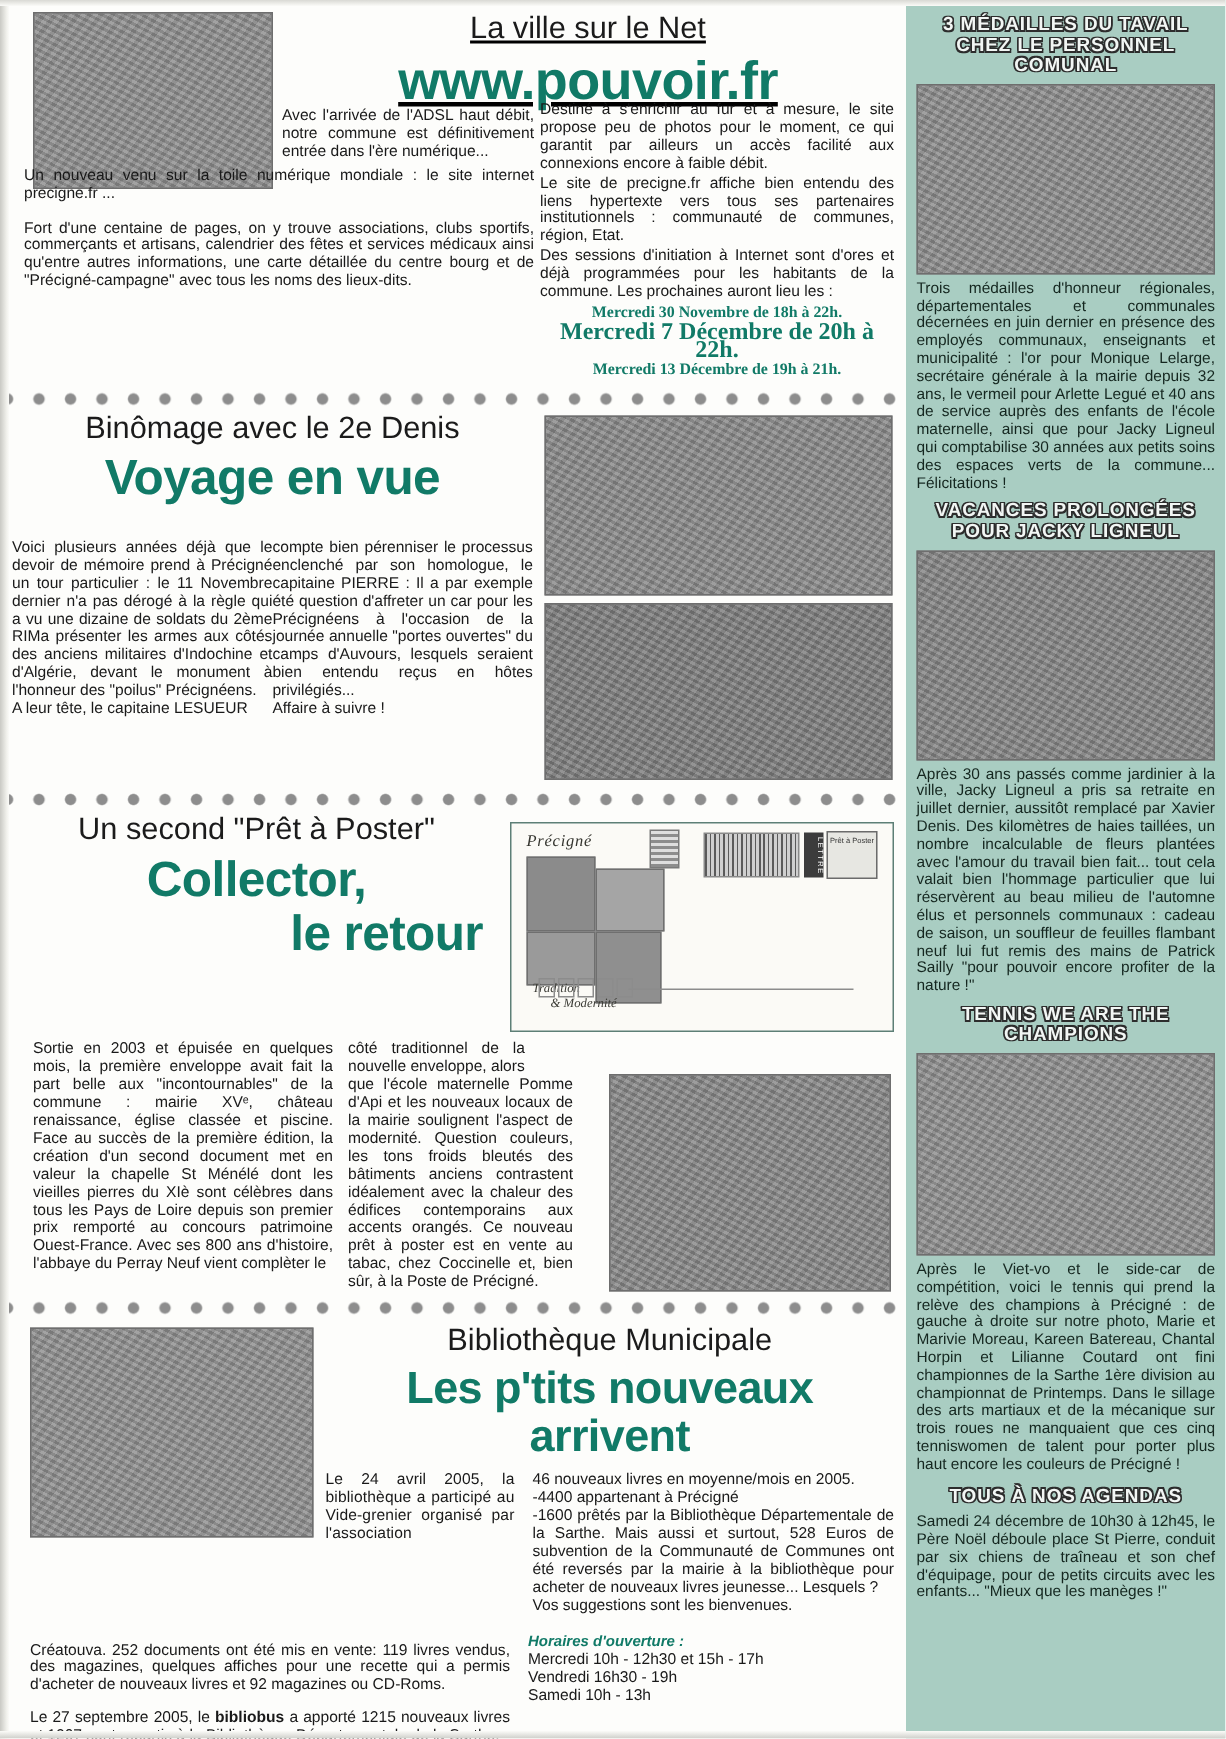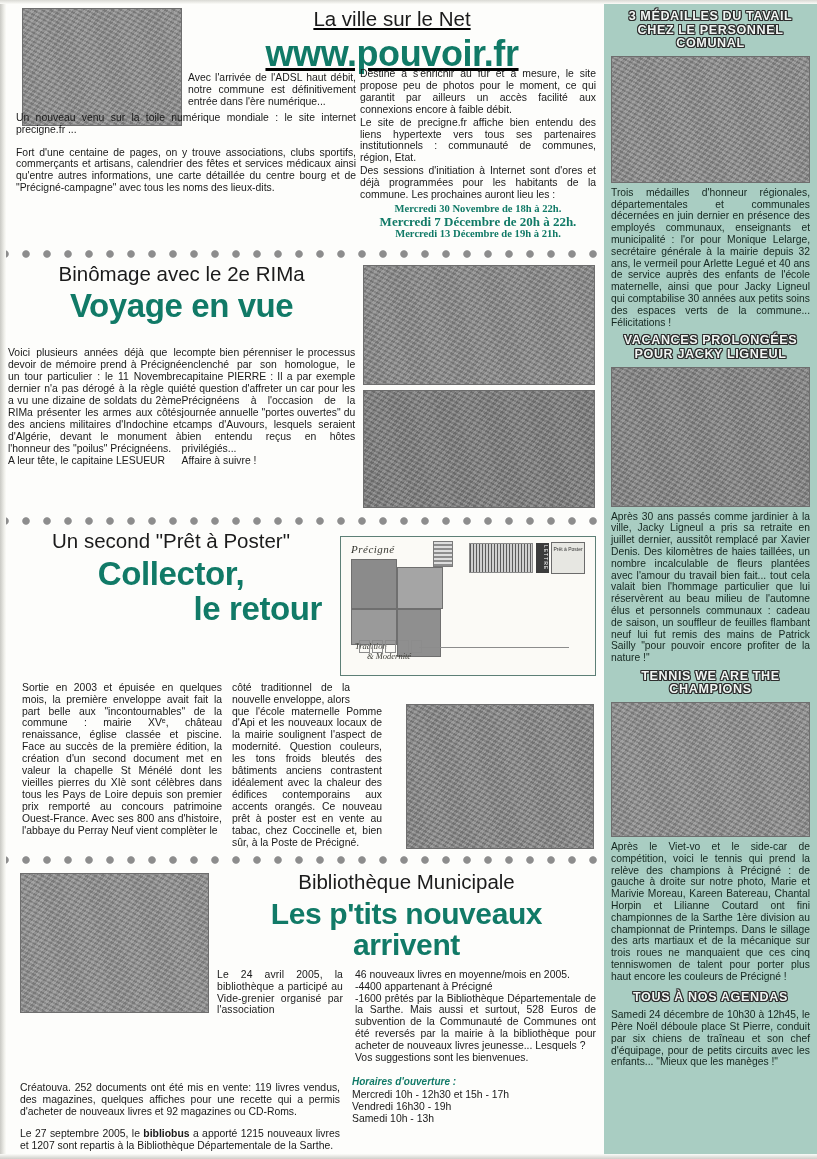--- a/index.html
+++ b/index.html
@@ -190,33 +190,33 @@
           <div class="body" style="margin-left:180px;margin-top:-58px;width:168px;">Avec l'arrivée de l'ADSL haut débit, notre commune est définitivement entrée dans l'ère numérique...</div>
           <div class="body" style="margin-top:4px;width:340px;margin-left:8px;">Un nouveau venu sur la toile numérique mondiale : le site internet precigne.fr ...</div>
           <div class="body" style="margin-top:11px;width:340px;margin-left:8px;">Fort d'une centaine de pages, on y trouve associations, clubs sportifs, commerçants et artisans, calendrier des fêtes et services médicaux ainsi qu'entre autres informations, une carte détaillée du centre bourg et de "Précigné-campagne" avec tous les noms des lieux-dits.</div>
         </div>
         <div style="width:248px;margin-left:4px;margin-top:-62px;">
           <div class="body">Destiné à s'enrichir au fur et à mesure, le site propose peu de photos pour le moment, ce qui garantit par ailleurs un accès facilité aux connexions encore à faible débit.</div>
           <div class="body" style="margin-top:1px;">Le site de precigne.fr affiche bien entendu des liens hypertexte vers tous ses partenaires institutionnels : communauté de communes, région, Etat.</div>
           <div class="body" style="margin-top:1px;">Des sessions d'initiation à Internet sont d'ores et déjà programmées pour les habitants de la commune. Les prochaines auront lieu les :</div>
           <div class="body center" style="margin-top:2px;font-family:Liberation Serif, serif;">
             <div class="teal-bold" style="font-size:10.6px;line-height:12.6px;">Mercredi 30 Novembre de 18h à 22h.</div>
-            <div class="teal-bold" style="font-size:13px;line-height:12.6px;">Mercredi 7 Décembre de 20h à 22h.</div>
+            <div class="teal-bold" style="font-size:16px;line-height:12.6px;">Mercredi 7 Décembre de 20h à 22h.</div>
             <div class="teal-bold" style="font-size:10.6px;line-height:12.6px;">Mercredi 13 Décembre de 19h à 21h.</div>
           </div>
         </div>
       </div>
     </div>
 
     <div class="dots full" style="margin-top:6px;"></div>
 
     <div class="sec" style="padding-top:2px;">
       <div style="display:flex;">
         <div style="width:352px;">
-          <h1 class="kicker" style="text-align:center;">Binômage avec le 2e RIMa</h1>
+          <h1 class="kicker" style="text-align:center;">Binômage avec le 2e Denis</h1>
           <h2 class="teal center xl" style="margin-top:3px;">Voyage en vue</h2>
 
           <div class="cols2" style="margin-top:24px;">
             <div>
               <div class="body">Voici plusieurs années déjà que le devoir de mémoire prend à Précigné un tour particulier : le 11 Novembre dernier n'a pas dérogé à la règle qui a vu une dizaine de soldats du 2ème RIMa présenter les armes aux côtés des anciens militaires d'Indochine et d'Algérie, devant le monument à l'honneur des "poilus" Précignéens.</div>
               <div class="body" style="margin-top:0;">A leur tête, le capitaine LESUEUR</div>
             </div>
             <div>
               <div class="body">compte bien pérenniser le processus enclenché par son homologue, le capitaine PIERRE : Il a par exemple été question d'affreter un car pour les Précignéens à l'occasion de la journée annuelle "portes ouvertes" du camps d'Auvours, lesquels seraient bien entendu reçus en hôtes privilégiés...</div>
               <div class="body nojust" style="margin-top:0;">Affaire à suivre !</div>

